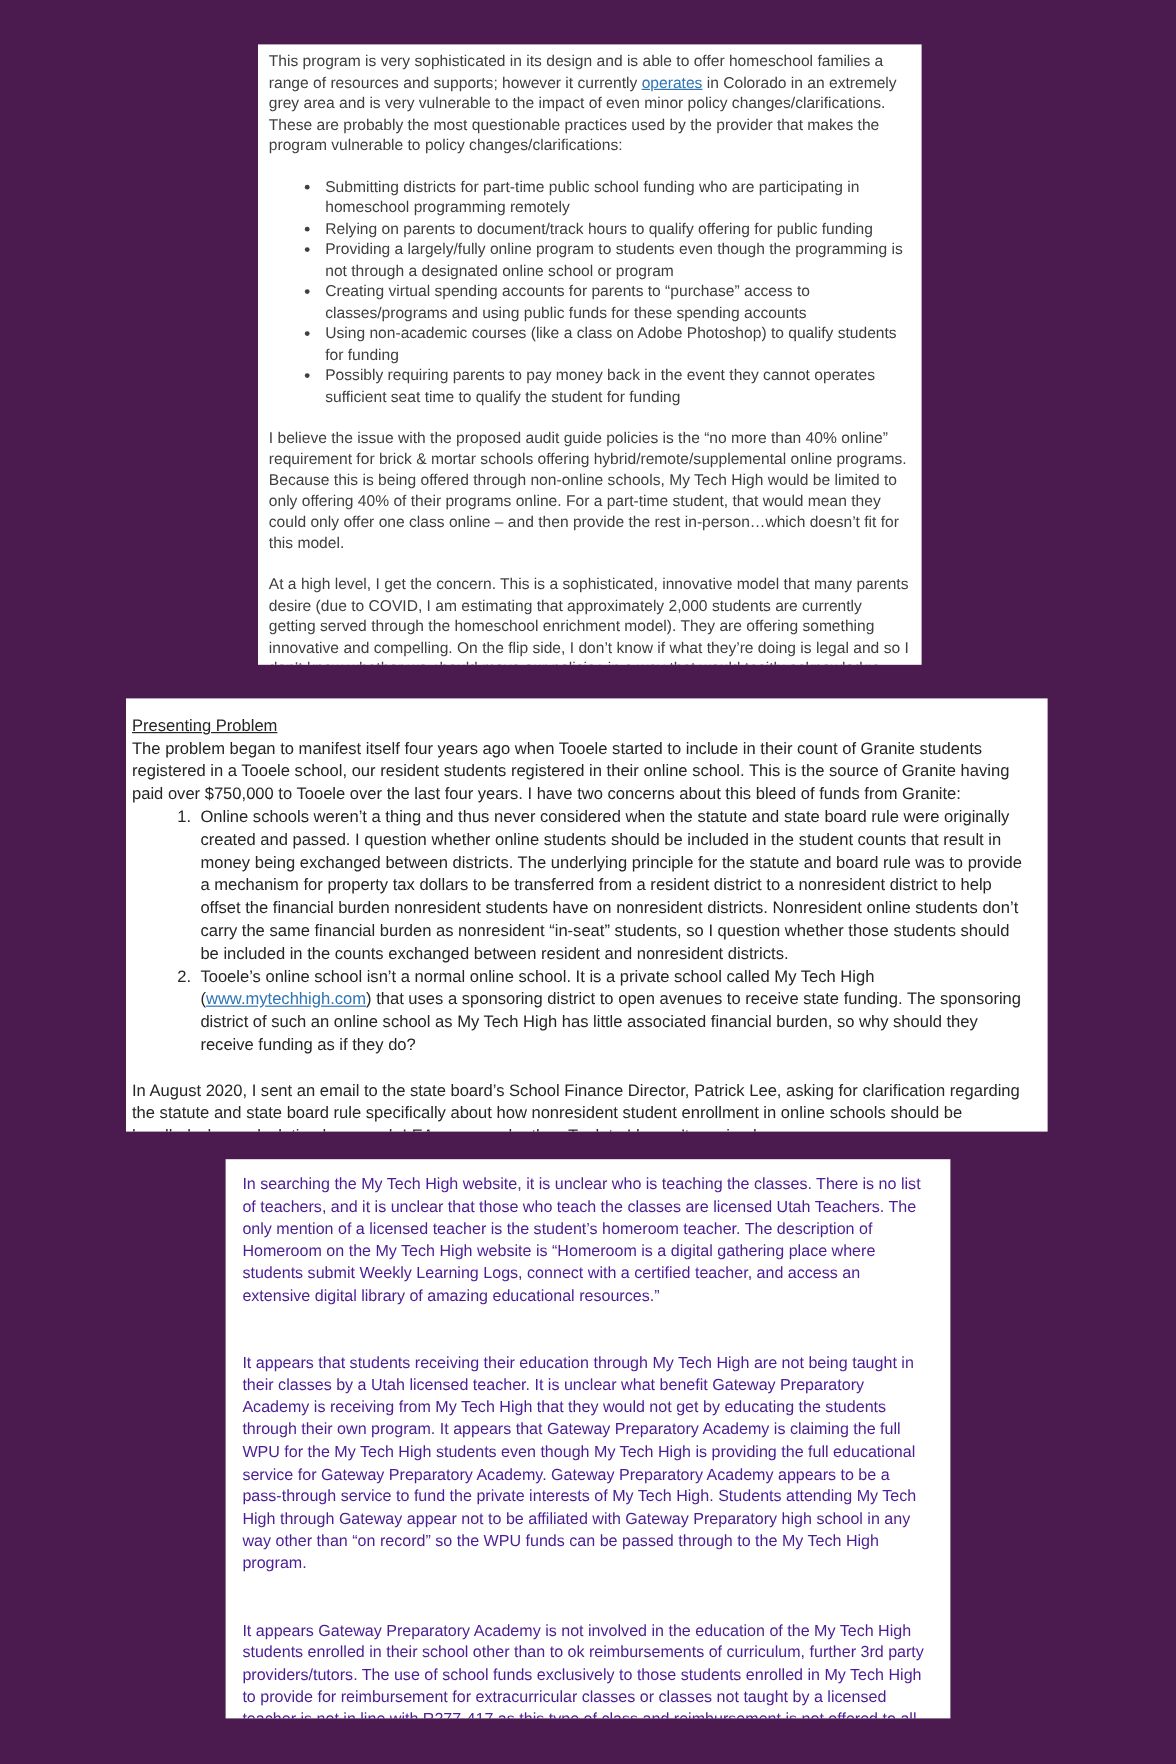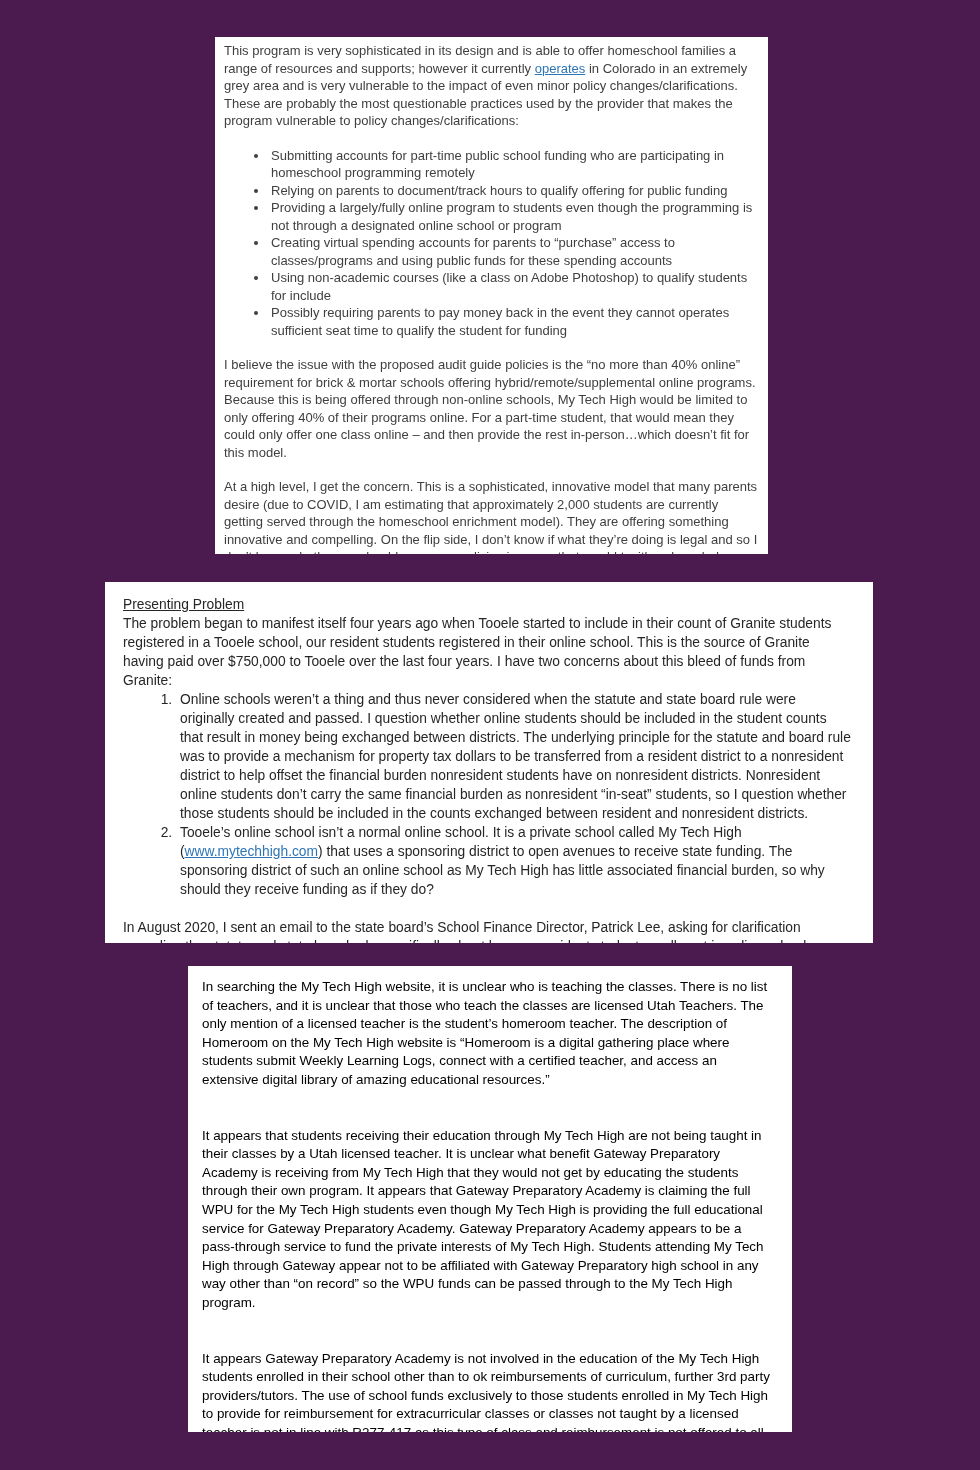--- a/index.html
+++ b/index.html
@@ -34,37 +34,37 @@
   }
   .doc1 p{margin-bottom:17px;}
   .doc1 ul{
     margin:0 0 17px 0;
     padding-left:45px;
   }
   .doc1 li{margin:0;padding-left:2px;}
   
   .doc2{
     left:105px;top:582px;width:768px;height:361px;
-    padding:13px 20px 10px 18px;
+    padding:13px 20px 10px 5px;
     font-size:13.8px;line-height:19px;
     color:var(--text-dark);
   }
   .doc2 .heading{text-decoration:underline;margin:0;}
   .doc2 ol{
     margin:0;
     padding-left:53px;
   }
   .doc2 li{margin:0;padding-left:4px;}
   .doc2 .closing{margin-top:19px;}
   
   .doc3{
     left:188px;top:966px;width:604px;height:466px;
     padding:12px 16px 12px 14px;
     font-size:13.4px;line-height:18.6px;
-    color:#000000;
+    color:#4c1d95;
   }
   .doc3 p{margin-bottom:37px;}
   .doc3 p:last-child{margin-bottom:0;}
   
   a.link{
     color:var(--link-blue);
     text-decoration:underline;
     cursor:pointer;
   }
   .grammar{
@@ -72,25 +72,25 @@
     text-decoration-thickness:1px;
     text-underline-offset:2px;
   }
 </style>
 </head>
 <body>
 
 <section class="doc doc1">
   <p><span>This program is very sophisticated in its design and is able to offer homeschool families a range of resources and supports; however it currently </span><a class="link">operates</a><span> in Colorado in an extremely grey area and is very vulnerable to the impact of even minor policy changes/clarifications. These are probably the most questionable practices used by the provider that makes the program vulnerable to policy changes/clarifications:</span></p>
   <ul>
-    <li>Submitting accounts for part-time public school funding who are participating in homeschool programming remotely</li>
+    <li>Submitting districts for part-time public school funding who are participating in homeschool programming remotely</li>
     <li>Relying on parents to document/track hours to qualify offering for public funding</li>
     <li>Providing a largely/fully online program to students even though the programming is not through a designated online school or program</li>
     <li>Creating virtual spending accounts for parents to “purchase” access to classes/programs and using public funds for these spending accounts</li>
-    <li>Using non-academic courses (like a class on Adobe Photoshop) to qualify students for include</li>
+    <li>Using non-academic courses (like a class on Adobe Photoshop) to qualify students for funding</li>
     <li>Possibly requiring parents to pay money back in the event they cannot operates sufficient seat time to qualify the student for funding</li>
   </ul>
   <p>I believe the issue with the proposed audit guide policies is the “no more than 40% online” requirement for brick &amp; mortar schools offering hybrid/remote/supplemental online programs. Because this is being offered through non-online schools, My Tech High would be limited to only offering 40% of their programs online. For a part-time student, that would mean they could only offer one class online – and then provide the rest in-person…which doesn’t fit for this model.</p>
   <p>At a high level, I get the concern. This is a sophisticated, innovative model that many parents desire (due to COVID, I am estimating that approximately 2,000 students are currently getting served through the homeschool enrichment model). They are offering something innovative and compelling. On the flip side, I don’t know if what they’re doing is legal and so I don’t know whether we should move our policies in a way that would tacitly acknowledge what they are doing as okay. I</p>
 </section>
 
 <section class="doc doc2">
   <p class="heading">Presenting Problem</p>
   <p>The problem began to manifest itself four years ago when Tooele started to include in their count of Granite students registered in a Tooele school, our resident students registered in their online school.  This is the source of Granite having paid over $750,000 to Tooele over the last four years.  I have two concerns about this bleed of funds from Granite:</p>
   <ol>

